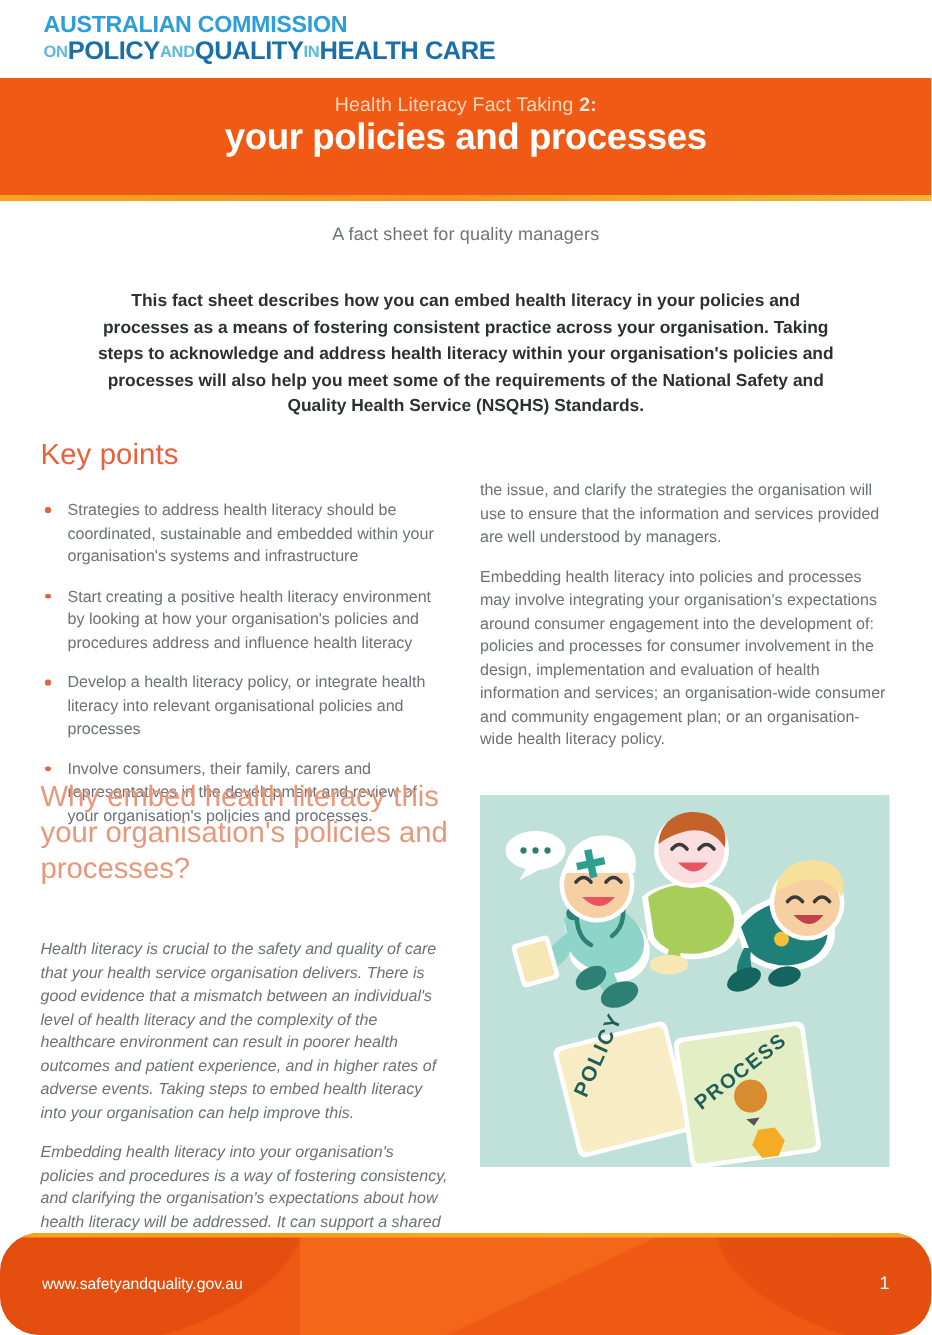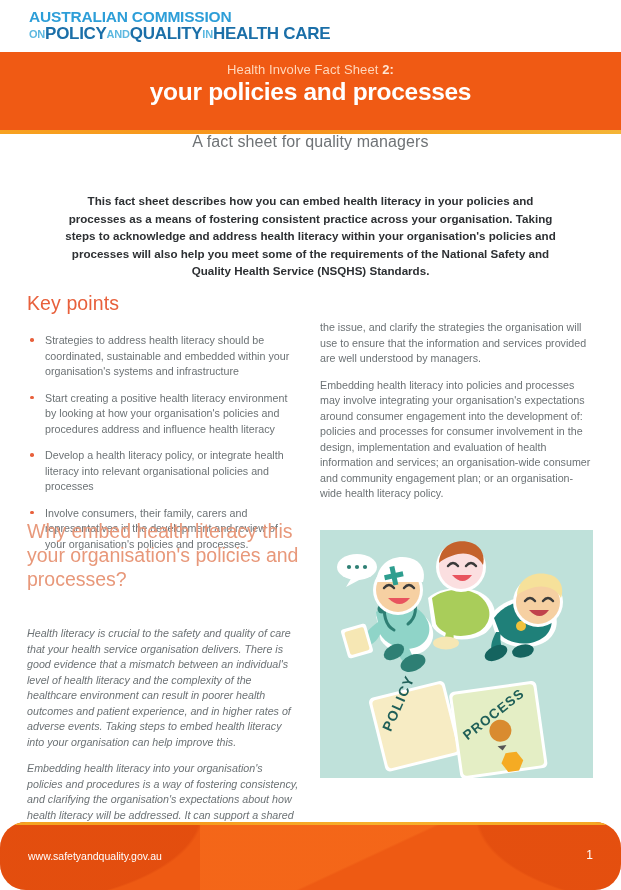--- a/index.html
+++ b/index.html
@@ -46,22 +46,22 @@
   }
   .eyebrow b { color: #ffe5d2; font-weight: bold; }
   .banner-title {
     position: absolute; left: 0; right: 0; top: 26px; text-align: center;
     color: #ffffff; font-size: 24.5px; font-weight: bold; line-height: 1.12;
     letter-spacing: -0.3px;
   }
 
   
   .subhead {
-    position: absolute; left: 0; right: 0; top: 133px; text-align: center;
-    font-size: 16px; color: #6f7376; font-weight: normal; letter-spacing: .1px;
+    position: absolute; left: 0; right: 0; top: 149px; text-align: center;
+    font-size: 12px; color: #6f7376; font-weight: normal; letter-spacing: .1px;
   }
   .intro {
     position: absolute; left: 62px; width: 497px; top: 192px;
     text-align: center; font-size: 11.6px; line-height: 1.52;
     color: #2d3033; font-weight: bold;
   }
 
   
   .h-key {
     position: absolute; left: 27px; top: 292px;
@@ -130,21 +130,21 @@
     </div>
   </div>
 
   <div class="banner">
     <div class="sw sw1"></div>
     <div class="sw sw2"></div>
     <div class="sw sw3"></div>
     <div class="sw sw4"></div>
     <div class="sw sw5"></div>
     <div class="eyebrow">
-      <span>Health Involve Fact Sheet </span><b>2:</b>
+      <span>Health Literacy Fact Taking </span><b>2:</b>
     </div>
     <div class="banner-title">
       <div>your policies and processes</div>
     </div>
     <div class="banner-rule"></div>
   </div>
 
   <div class="subhead">A fact sheet for quality managers</div>
   <div class="intro">This fact sheet describes how you can embed health literacy in your policies and processes as a means of fostering consistent practice across your organisation. Taking steps to acknowledge and address health literacy within your organisation's policies and processes will also help you meet some of the requirements of the National Safety and Quality Health Service (NSQHS) Standards.</div>
 

